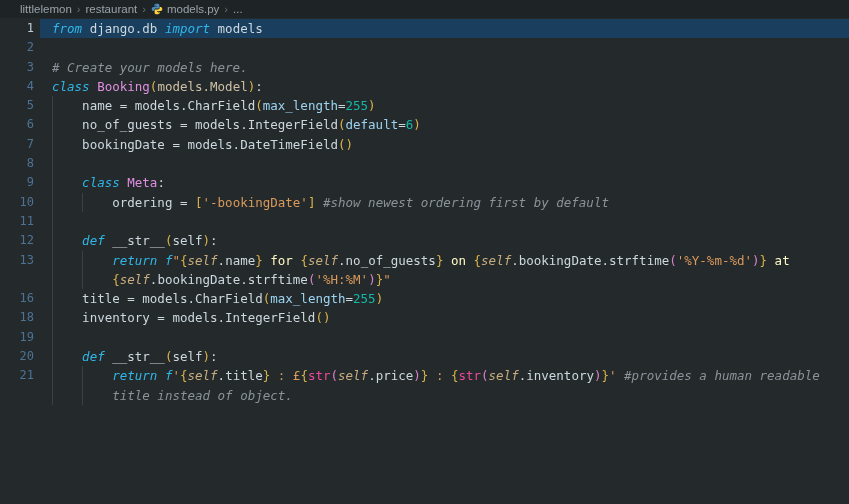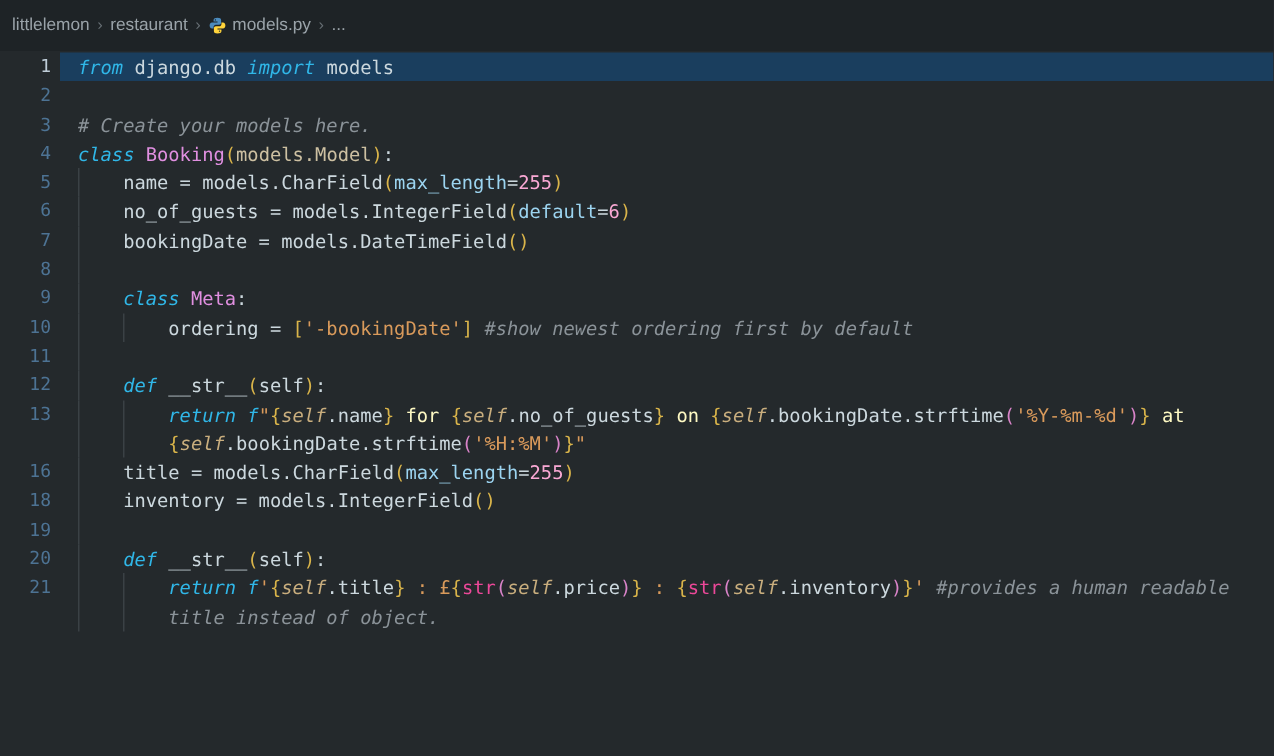--- a/index.html
+++ b/index.html
@@ -3,22 +3,22 @@
 <meta charset="utf-8">
 <style>
   html,body{margin:0;padding:0;}
   body{
     width:849px;height:504px;overflow:hidden;
     background:#24292c;
     font-family:"DejaVu Sans Mono","Liberation Mono",monospace;
   }
   
   .breadcrumbs{
-    height:34px;background:#1e2326;display:flex;align-items:center;
-    padding-left:8px;gap:5px;
+    height:18px;background:#1e2326;display:flex;align-items:center;
+    padding-left:20px;gap:5px;
     font-family:"Liberation Sans","DejaVu Sans",sans-serif;
     font-size:11.5px;color:#9aa3a9;white-space:nowrap;
   }
   .crumb{cursor:pointer;}
   .crumb-sep{color:#666e73;font-size:11px;}
   .file-crumb{display:flex;align-items:center;gap:4px;}
   .py-icon{width:12px;height:12px;display:inline-block;vertical-align:middle;}
   
   .editor{position:relative;height:486px;padding-top:1px;}
   .row{
@@ -34,21 +34,21 @@
   .code{
     position:relative;flex:1;padding-left:18px;
     white-space:pre;color:#ccd8de;
   }
   .g{position:absolute;top:0;bottom:0;width:0;border-left:1px solid #3a4145;}
   
   .k {color:#30b7e8;font-style:italic;}   
   .c {color:#e08fe0;}                     
   .t {color:#ccd8de;text-align:center;}                     
   .m {color:#8b9399;font-style:italic;}   
-  .n {color:#f9a8d4;}                     
+  .n {color:#14b8a6;}                     
   .s {color:#d99a5b;}                     
   .p {color:#9cd4f0;}                     
   .sf{color:#c9ae7e;font-style:italic;}   
   .a {color:#cdc0a2;}                     
   .bi{color:#ec4899;}                     
   .b1{color:#d9b44a;}                     
   .b2{color:#d883c8;}                     
   .l {color:#fef9c3;}                     
 </style>
 </head>

